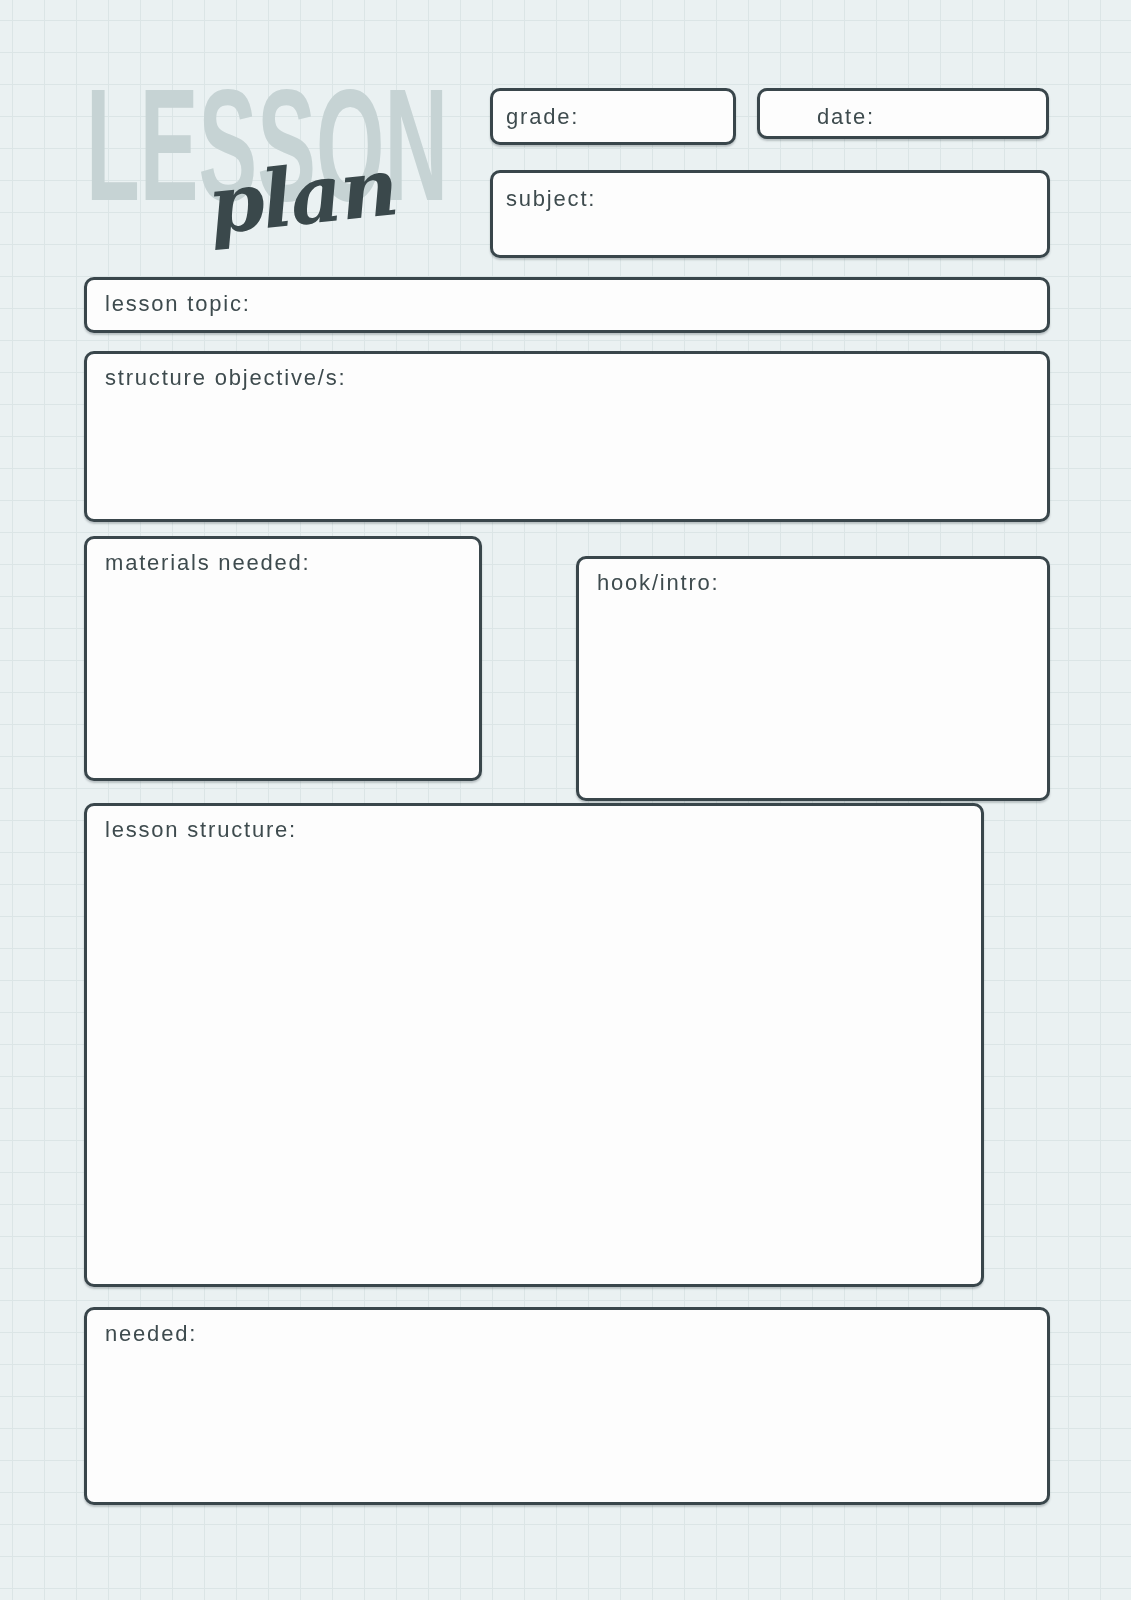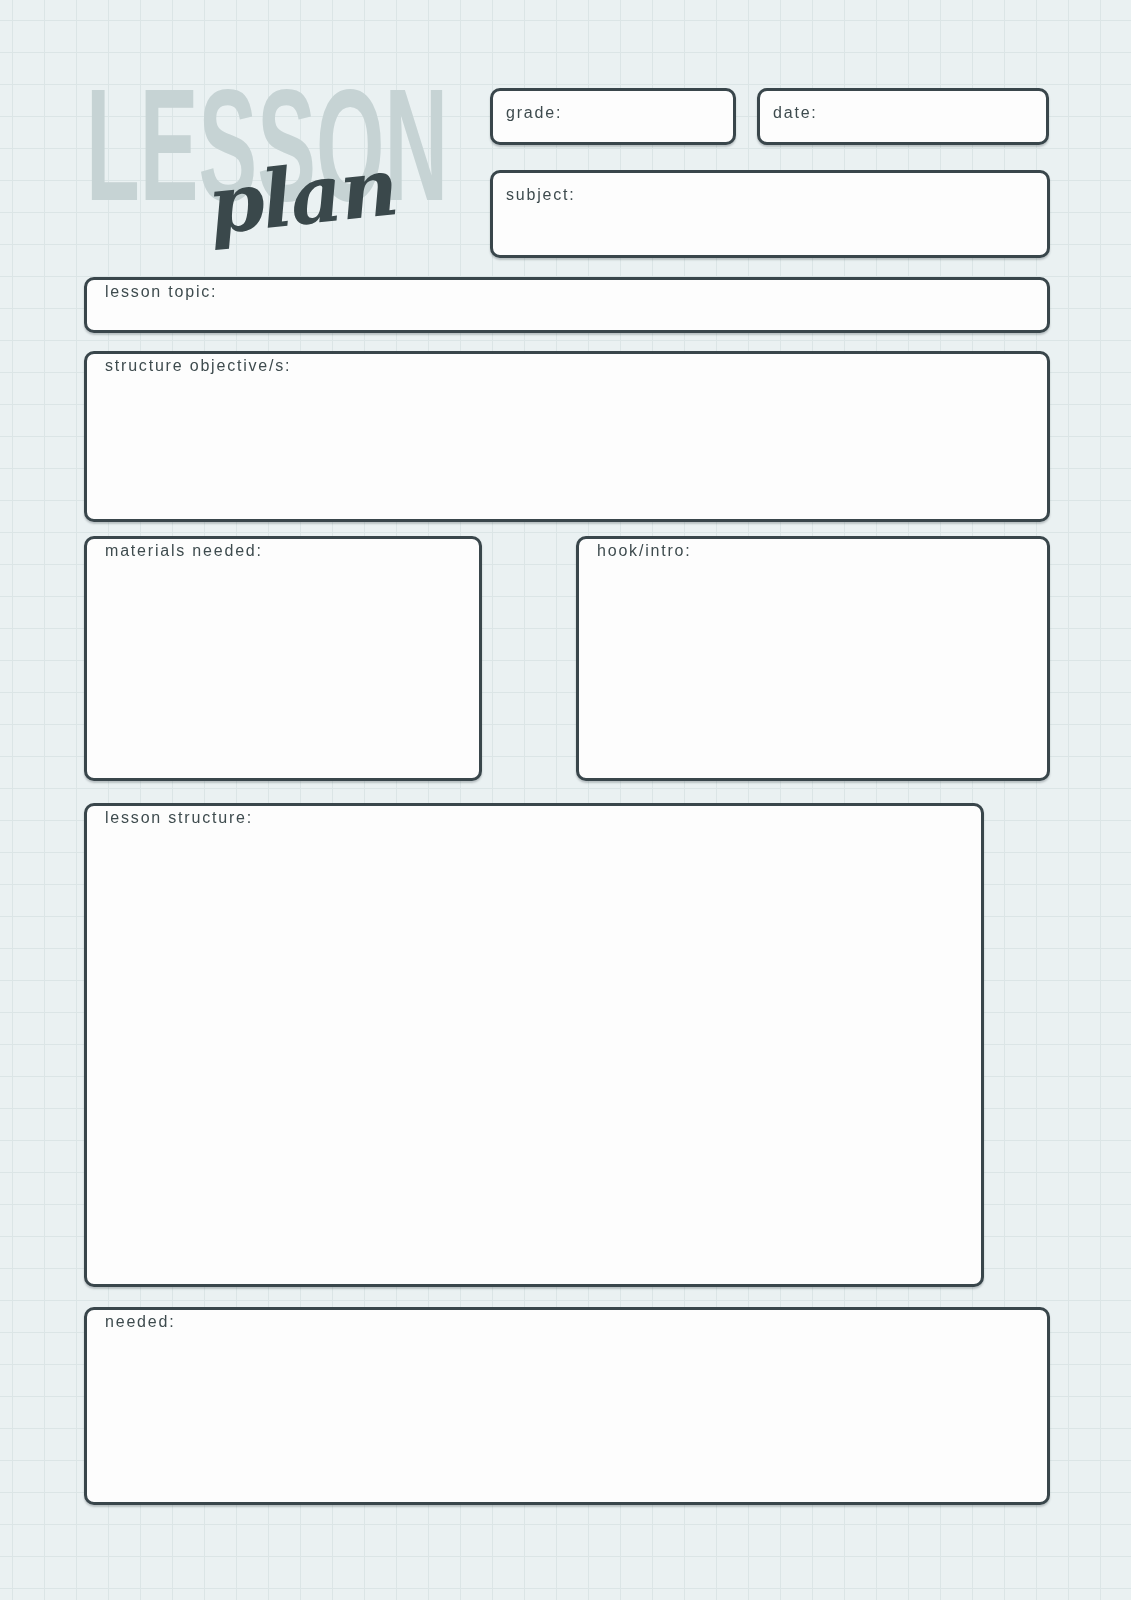--- a/index.html
+++ b/index.html
@@ -43,35 +43,35 @@
   .box {
     position: absolute;
     box-sizing: border-box;
     background: #fdfdfd;
     border: 3px solid #39464b;
     border-radius: 10px;
     box-shadow: 0 2px 2px rgba(57, 70, 75, 0.28);
   }
   .label {
     display: inline-block;
-    font-size: 16px;
+    font-size: 22px;
     letter-spacing: 1.8px;
     color: #3e4b4e;
     line-height: 1.25;
   }
   .box.small .label { margin: 12px 0 0 13px; }
-  .box.large .label { margin: 2px 0 0 18px; }
+  .box.large .label { margin: 10px 0 0 18px; }
 
   .box.grade      { left: 490px;  top: 88px;   width: 246px; height: 57px;  }
-  .box.date       { left: 757px;  top: 88px;   width: 292px; height: 57px;  }
+  .box.date       { left: 757px;  top: 88px;   width: 292px; height: 51px; padding-left: 44px;  }
   .box.subject    { left: 490px;  top: 170px;  width: 560px; height: 88px;  }
   .box.topic      { left: 84px;   top: 277px;  width: 966px; height: 56px;  }
   .box.objectives { left: 84px;   top: 351px;  width: 966px; height: 171px; }
   .box.materials  { left: 84px;   top: 536px;  width: 398px; height: 245px; }
-  .box.hook       { left: 576px;  top: 536px;  width: 474px; height: 245px; text-decoration: underline; }
+  .box.hook       { left: 576px;  top: 556px;  width: 474px; height: 245px; text-decoration: underline; }
   .box.structure  { left: 84px;   top: 803px;  width: 900px; height: 484px; }
   .box.closure    { left: 84px;   top: 1307px; width: 966px; height: 198px; }
 </style>
 </head>
 <body>
 
 <div class="page">
 
   <div>
     <svg class="title-svg" width="380" height="150" viewBox="0 0 380 150">

